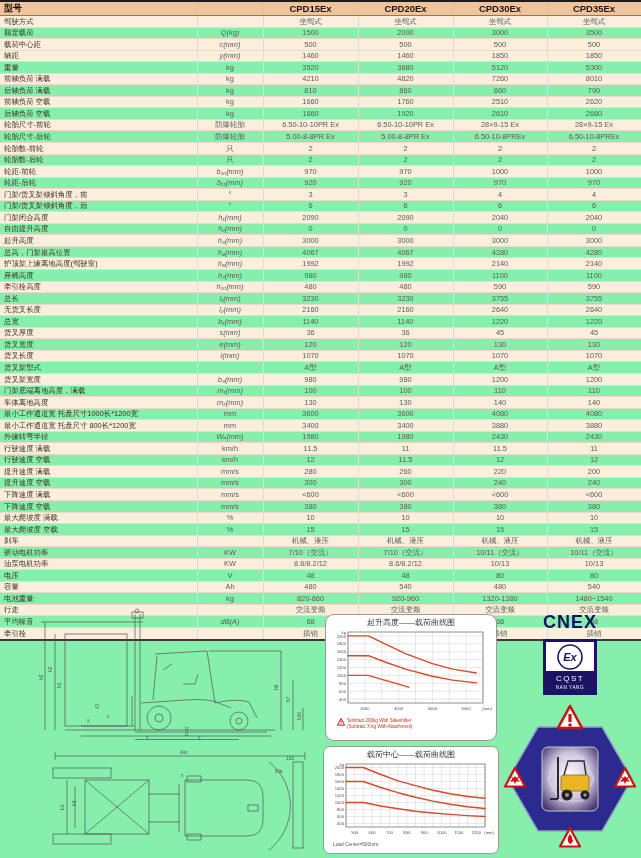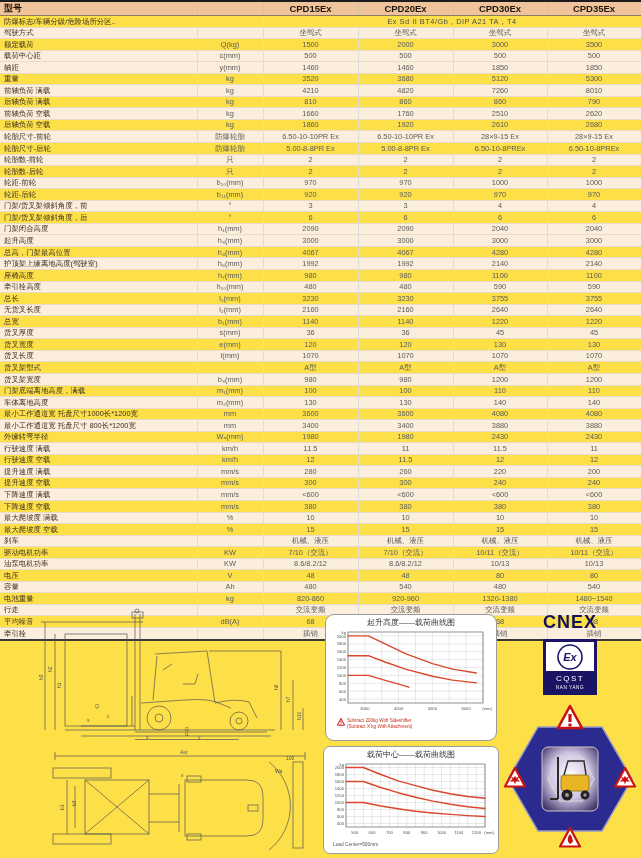--- a/index.html
+++ b/index.html
@@ -1,32 +1,32 @@
 <!DOCTYPE html>
 <html><head>
 <meta charset="utf-8">
 <style>
   html,body{margin:0;padding:0;background:#fff;}
   body{font-family:"Liberation Sans","DejaVu Sans",sans-serif;}
-  .page{position:relative;width:641px;height:858px;background:#fde047;overflow:hidden;}
+  .page{position:relative;width:641px;height:858px;background:#86efac;overflow:hidden;}
   
   table.spec{border-collapse:collapse;table-layout:fixed;width:641px;
     border-top:2px solid #1c1c1c;border-bottom:2px solid #3a3a3a;}
   table.spec col.c1{width:197px;} table.spec col.c2{width:66px;}
   table.spec col.c3{width:95px;} table.spec col.c4{width:95px;}
   table.spec col.c5{width:94px;} table.spec col.c6{width:94px;}
   table.spec th{background:#efc49c;height:13px;font-size:9.5px;color:#231608;
     border-right:1px solid #d8c2a6;border-bottom:1px solid #8f7a60;padding:0;text-align:center;}
   table.spec th.h-label{text-align:left;padding-left:4px;font-size:9px;}
   table.spec td{height:10.55px;padding:0 2px;font-size:7.4px;line-height:1;
     border-right:1px solid #dcdcdc;border-bottom:1px solid #e8dcc9;
     color:#5a5a5a;text-align:center;overflow:hidden;white-space:nowrap;}
   table.spec td.c-label{text-align:left;color:#3b2f22;padding-left:4px;}
   table.spec tr.alt td{background:#fbeedd;}
-  table.spec td.u-it{}
+  table.spec td.u-it{font-style:italic;}
   table.spec td.spanv{letter-spacing:.5px;color:#4a4a4a;}
   
   .bottom{position:absolute;left:0;top:606px;width:641px;height:208px;}
   .abs{position:absolute;}
   .chartbox{border:1px solid #9a9a9a;border-radius:9px;background:#fff;box-sizing:border-box;padding:2px 3px;}
   .chart-title{font-size:8px;color:#333;text-align:center;line-height:11px;height:11px;
     white-space:nowrap;overflow:hidden;}
   .chart-note{font-size:4.6px;color:#c23318;line-height:1.25;}
   .chart-note2{font-size:4.8px;color:#555;margin-left:6px;}
   .noteflex{display:flex;align-items:flex-start;gap:2px;margin-left:8px;}
@@ -58,25 +58,20 @@
       <tr>
         <th class="h-label">型号</th>
         <th></th>
         <th>CPD15Ex</th>
         <th>CPD20Ex</th>
         <th>CPD30Ex</th>
         <th>CPD35Ex</th>
       </tr>
     </thead>
     <tbody>
-        <tr>
-          <td class="c-label">防爆标志/车辆分级/危险场所分区..</td>
-          <td class=""></td>
-          <td class="spanv" colspan="4">Ex Sd II BT4/Gb，DIP A21 TA，T4</td>
-        </tr>
         <tr class="alt">
           <td class="c-label">驾驶方式</td>
           <td class=""></td>
           <td class="">坐驾式</td>
           <td class="">坐驾式</td>
           <td class="">坐驾式</td>
           <td class="">坐驾式</td>
         </tr>
         <tr>
           <td class="c-label">额定载荷</td>
@@ -206,20 +201,28 @@
           <td class="">6</td>
           <td class="">6</td>
         </tr>
         <tr class="alt">
           <td class="c-label">门架闭合高度</td>
           <td class="u-it">h₁(mm)</td>
           <td class="">2090</td>
           <td class="">2090</td>
           <td class="">2040</td>
           <td class="">2040</td>
+        </tr>
+        <tr>
+          <td class="c-label">自由提升高度</td>
+          <td class="u-it">h₂(mm)</td>
+          <td class="">0</td>
+          <td class="">0</td>
+          <td class="">0</td>
+          <td class="">0</td>
         </tr>
         <tr class="alt">
           <td class="c-label">起升高度</td>
           <td class="u-it">h₃(mm)</td>
           <td class="">3000</td>
           <td class="">3000</td>
           <td class="">3000</td>
           <td class="">3000</td>
         </tr>
         <tr>

